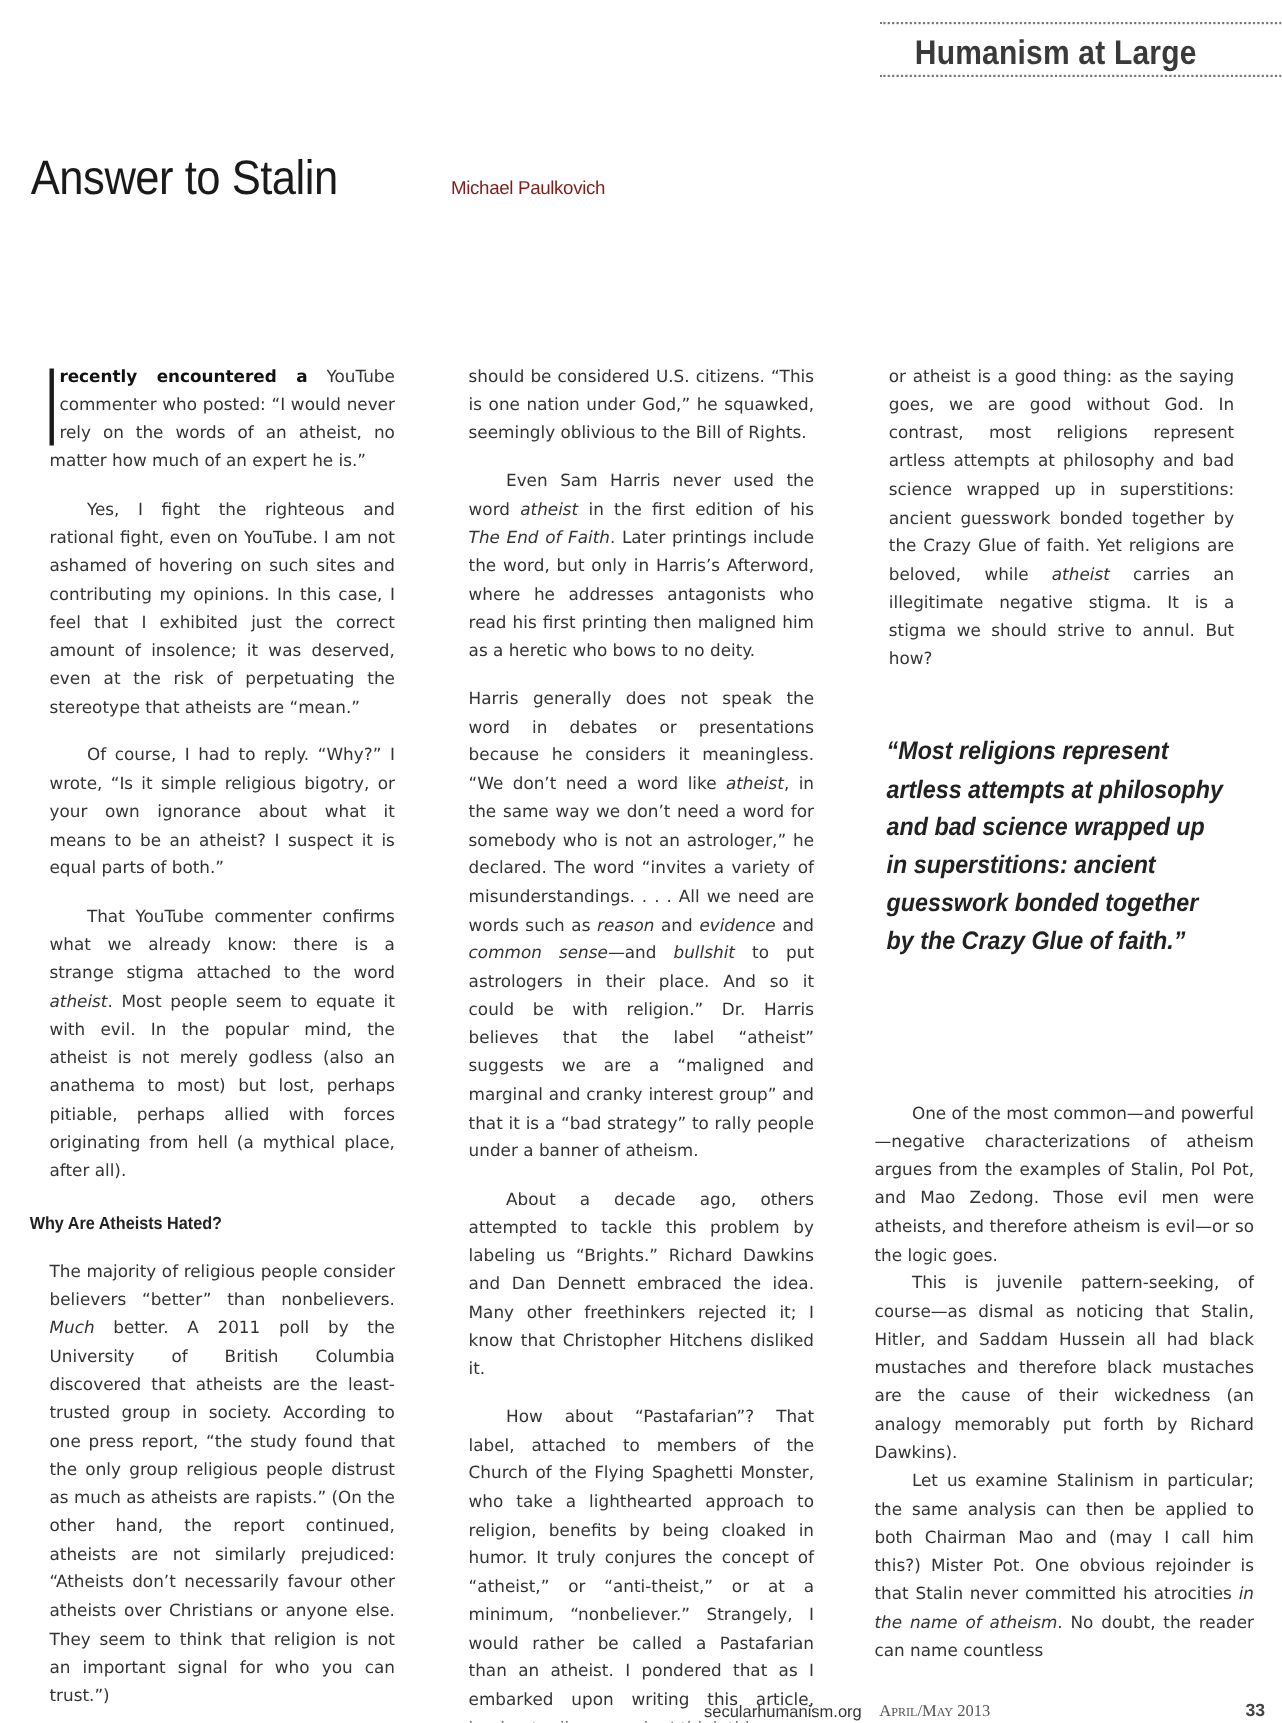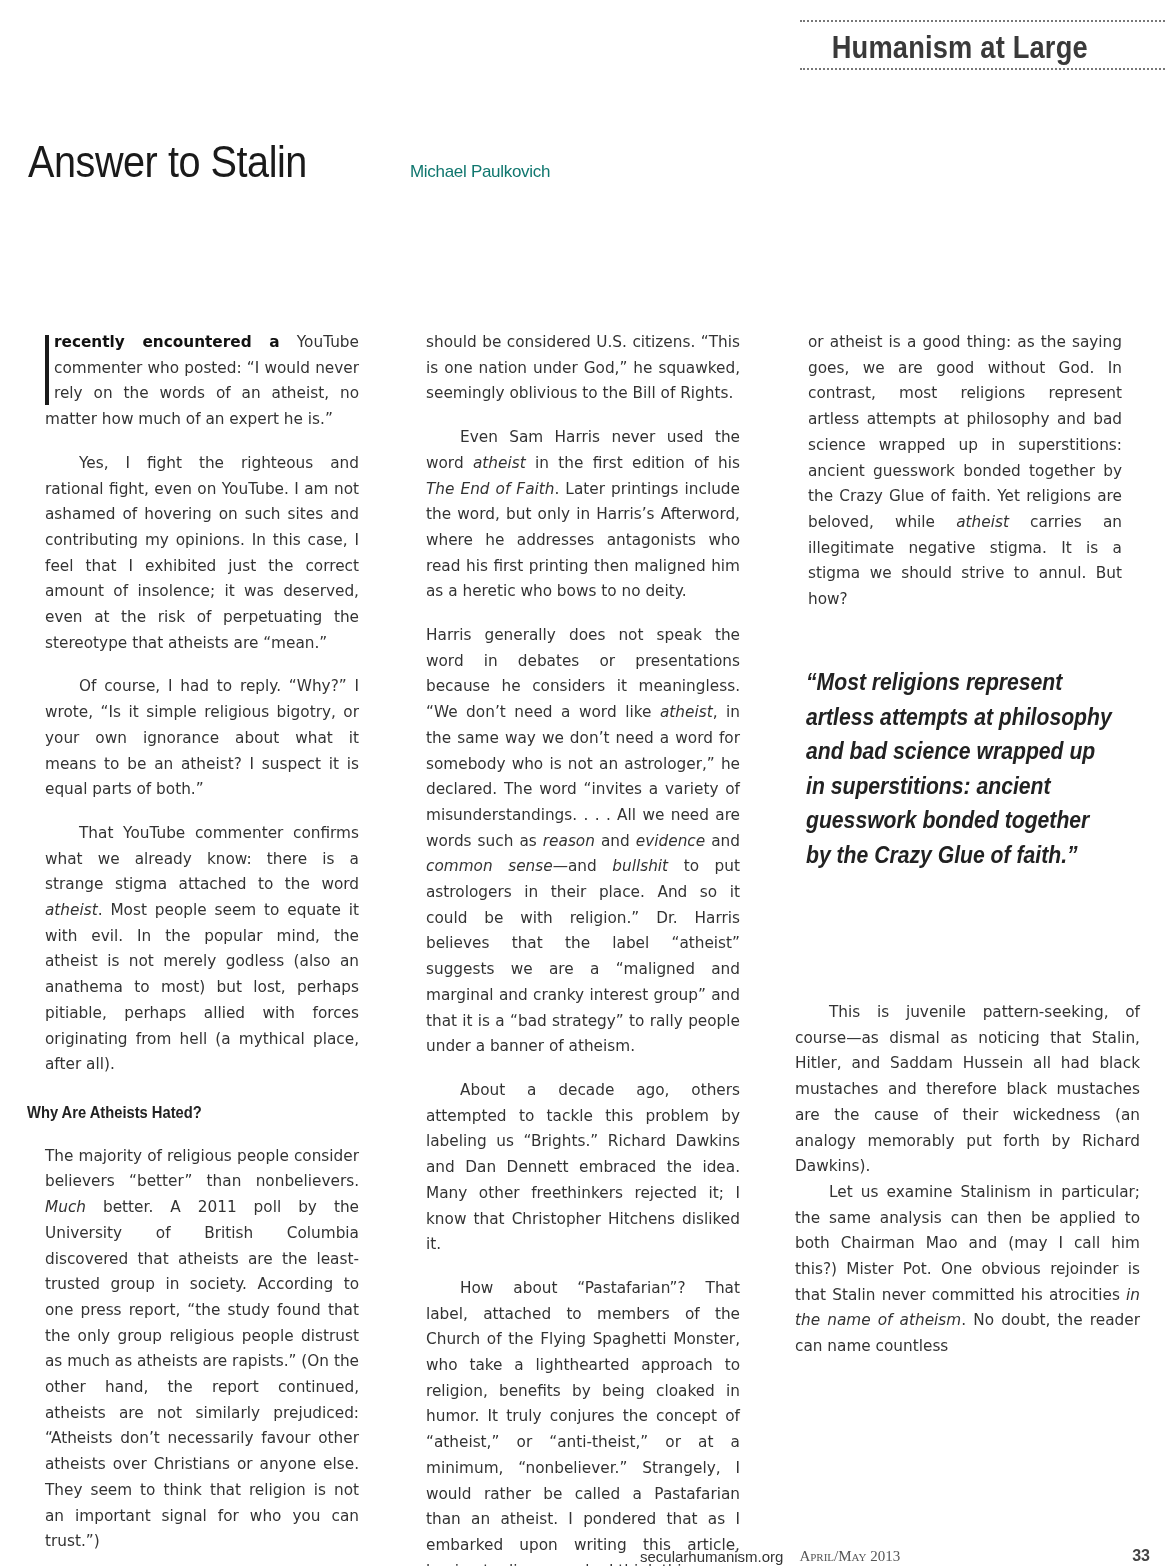--- a/index.html
+++ b/index.html
@@ -5,21 +5,21 @@
   html, body { margin: 0; padding: 0; background: #ffffff; }
   body { width: 1165px; height: 1566px; position: relative; overflow: hidden; color: #2b2b2b; }
   .page { position: absolute; left: 0; top: 0; width: 1165px; height: 1566px; border-radius: 10px; }
 
   .section-head { position: absolute; left: 800px; top: 20px; width: 365px; }
   .dash-rule { height: 0; border-top: 2px dotted #777; }
   .section-title { font-family: "Liberation Sans", sans-serif; font-size: 31px; font-weight: bold; color: #3a3a3a; transform: scaleX(0.88); transform-origin: left; padding: 8px 0 2px 36px; letter-spacing: 0.2px; white-space: nowrap; }
 
   .title-row { position: absolute; left: 28px; top: 137px; display: flex; align-items: baseline; gap: 40px; }
   .article-title { font-family: "Liberation Sans", sans-serif; font-size: 44px; color: #1a1a1a; transform: scaleX(0.9); transform-origin: left; white-space: nowrap; width: 300px; font-weight: normal; letter-spacing: -0.5px; }
-  .byline { font-family: "Liberation Sans", sans-serif; font-size: 17px; color: #0f766e; margin-left: 42px; white-space: nowrap; letter-spacing: -0.3px; }
+  .byline { font-family: "Liberation Sans", sans-serif; font-size: 17px; color: #7f1d1d; margin-left: 42px; white-space: nowrap; letter-spacing: -0.3px; }
 
   .col { position: absolute; top: 312px; width: 350px; font-family: "DejaVu Sans", sans-serif; font-size: 15.3px; line-height: 25.7px; color: #333; text-align: justify; hyphens: manual; }
   .col1 { left: 27px; }
   .col2 { left: 408px; }
   .col3 { left: 790px; }
   .col p { margin: 18px; }
   .col p.ind { text-indent: 34px; }
   .lead-bar { display: inline-block; width: 4px; height: 70px; background: #1a1a1a; float: left; margin: 5px 5px 0 0; }
   .lead-bold { font-weight: bold; color: #111; }
   .subhead { font-family: "Liberation Sans", sans-serif; font-weight: bold; font-size: 16px; color: #222; margin: 22px 0 6px 0; transform: scaleX(0.92); transform-origin: left; }
@@ -71,20 +71,21 @@
     <p class="ind">Freethinkers think being printings</p>
   </div>
 
   <div class="col col3">
     <p><span>or atheist is a good thing: as the saying goes, we are good without God. In contrast, most religions represent artless attempts at philosophy and bad science wrapped up in superstitions: ancient guesswork bonded together by the Crazy Glue of faith. Yet religions are beloved, while </span><em>atheist</em><span> carries an illegitimate negative stigma. It is a stigma we should strive to annul. But how?</span></p>
   </div>
 
   <div class="pull-quote">“Most religions represent artless attempts at philosophy and bad science wrapped up in superstitions: ancient guesswork bonded together by the Crazy Glue of faith.”</div>
 
   <div class="col3-lower">
+    <p class="ind">One of the most common—and powerful—negative characterizations of atheism argues from the examples of Stalin, Pol Pot, and Mao Zedong. Those evil men were atheists, and therefore atheism is evil—or so the logic goes.</p>
     <p class="ind">This is juvenile pattern-seeking, of course—as dismal as noticing that Stalin, Hitler, and Saddam Hussein all had black mustaches and therefore black mustaches are the cause of their wickedness (an analogy memorably put forth by Richard Dawkins).</p>
     <p class="ind"><span>Let us examine Stalinism in particular; the same analysis can then be applied to both Chairman Mao and (may I call him this?) Mister Pot. One obvious rejoinder is that Stalin never committed his atrocities </span><em>in the name of atheism</em><span>. No doubt, the reader can name countless</span></p>
   </div>
 
   <div class="footer">
     <span class="site">secularhumanism.org</span>
     <span class="issue">April/May 2013</span>
     <span class="mag">Free Inquiry</span>
     <span class="pnum">33</span>
   </div>

